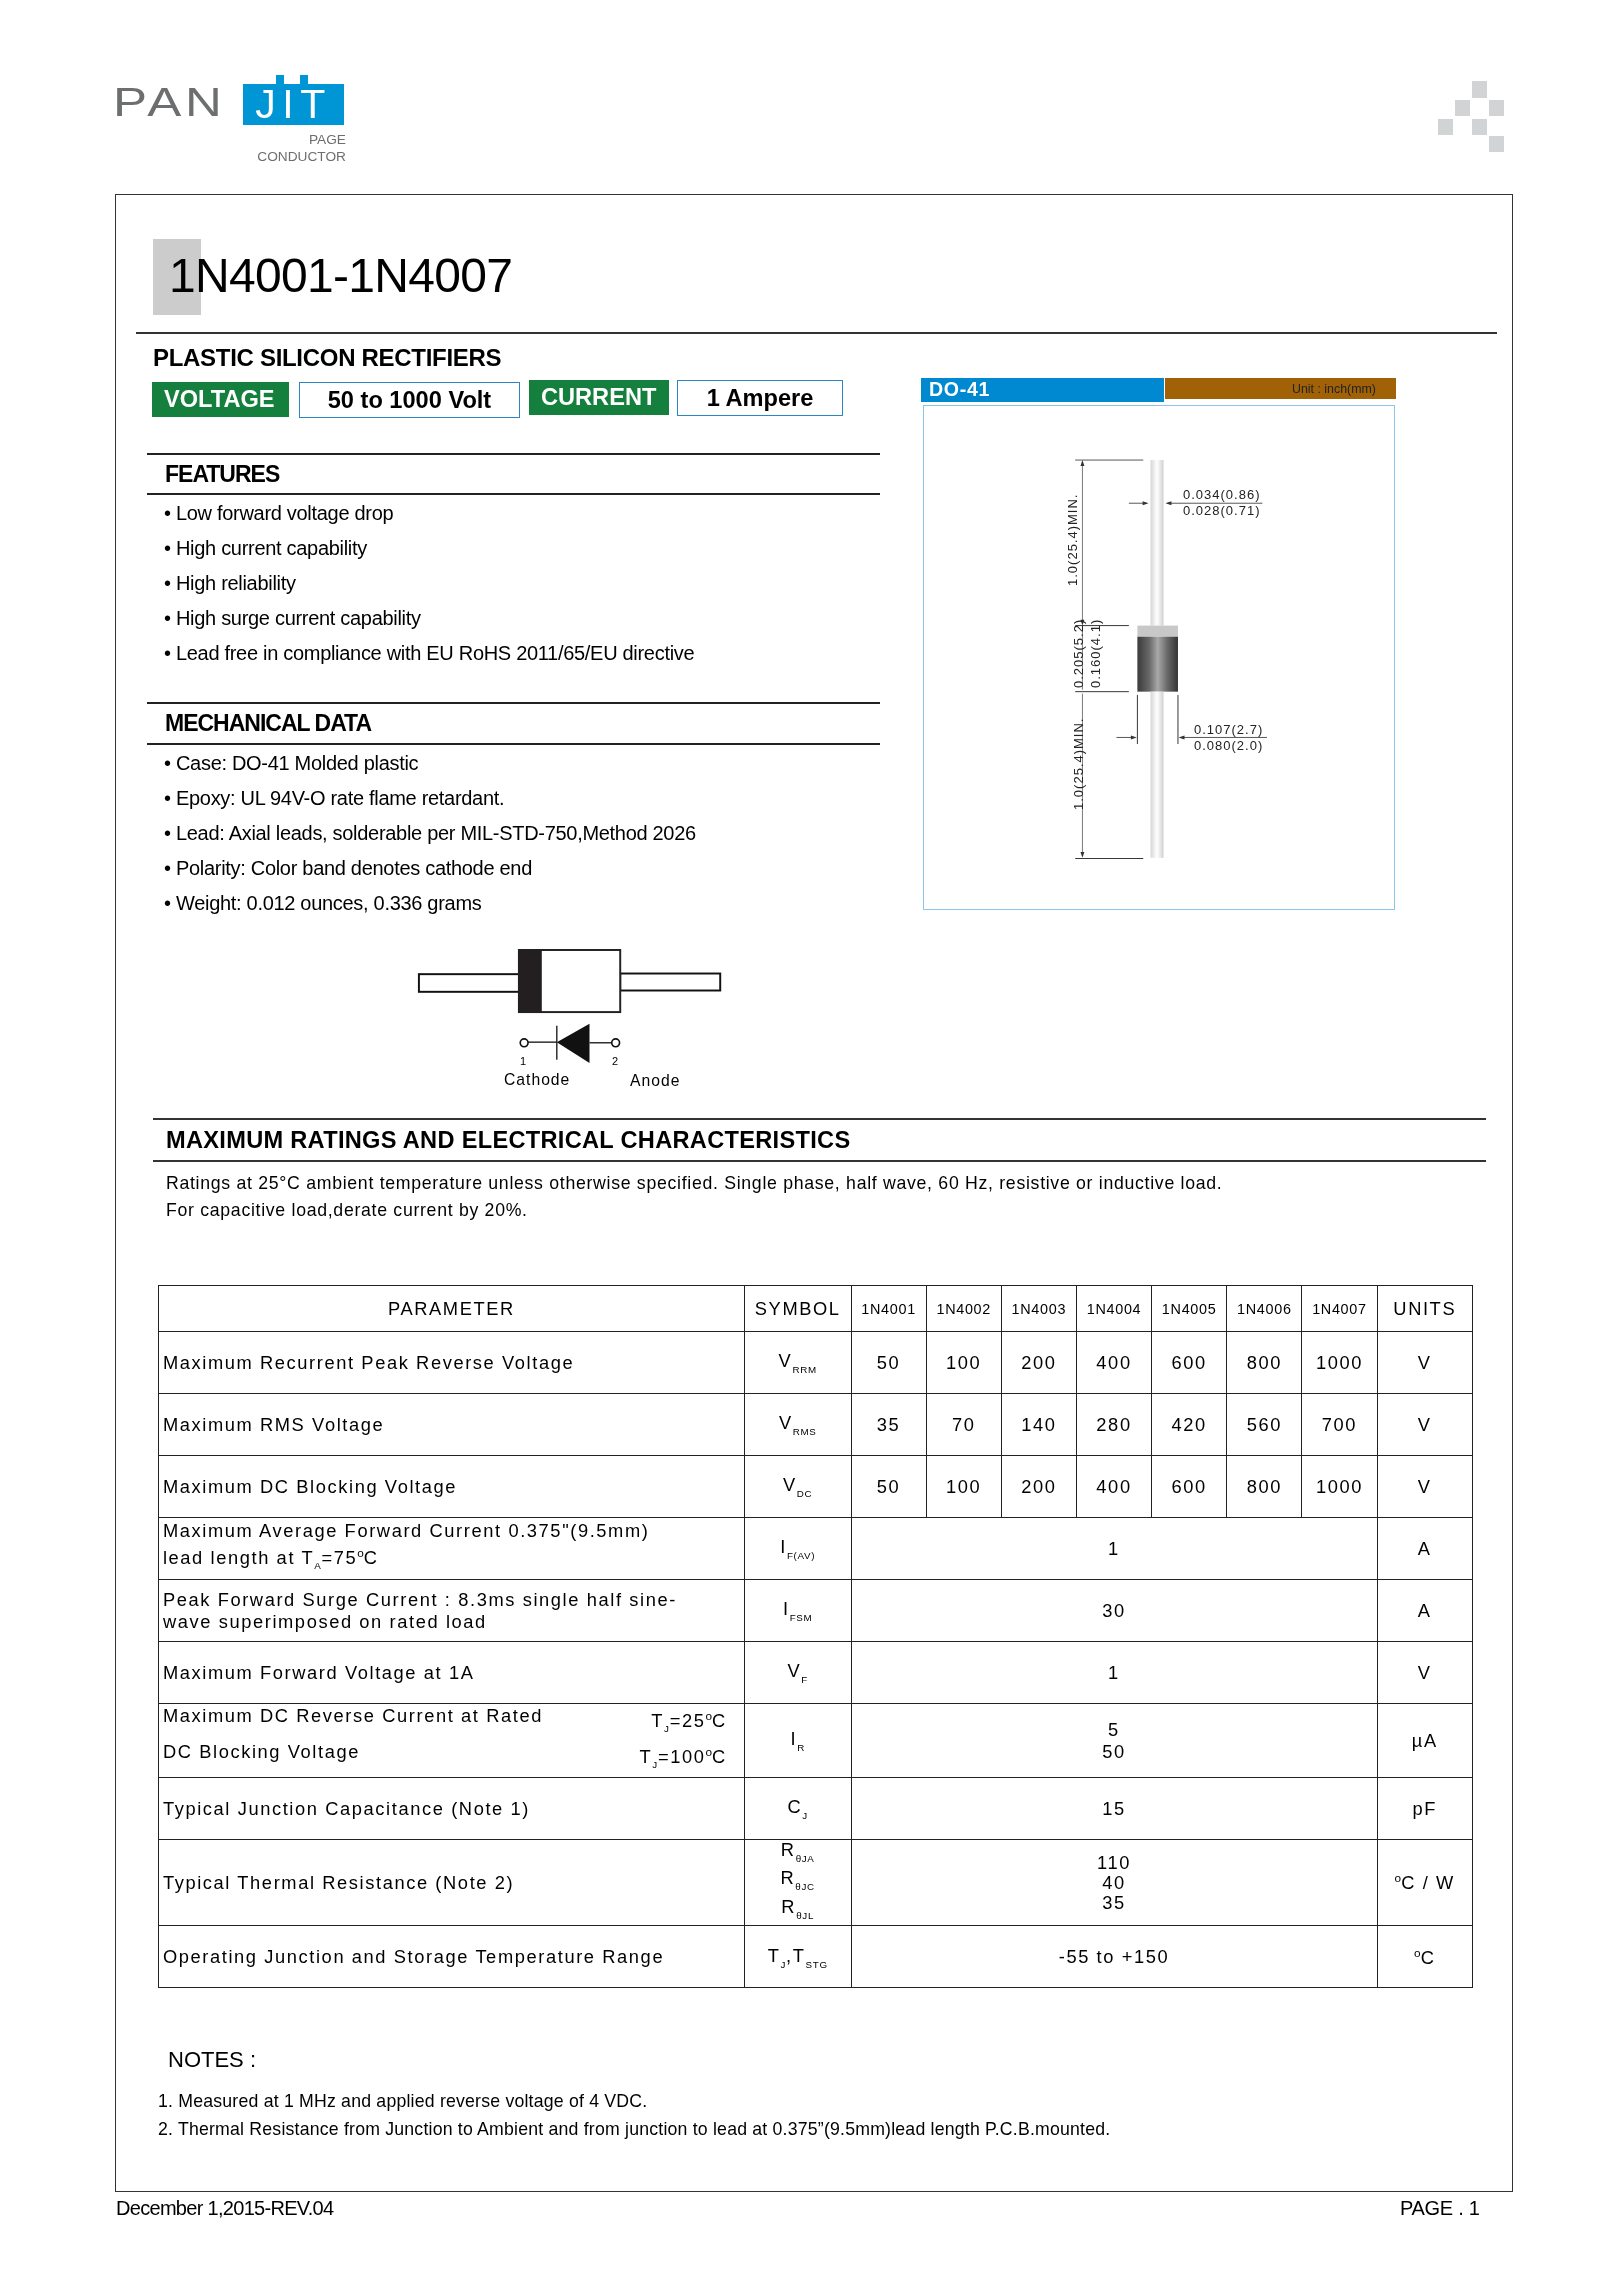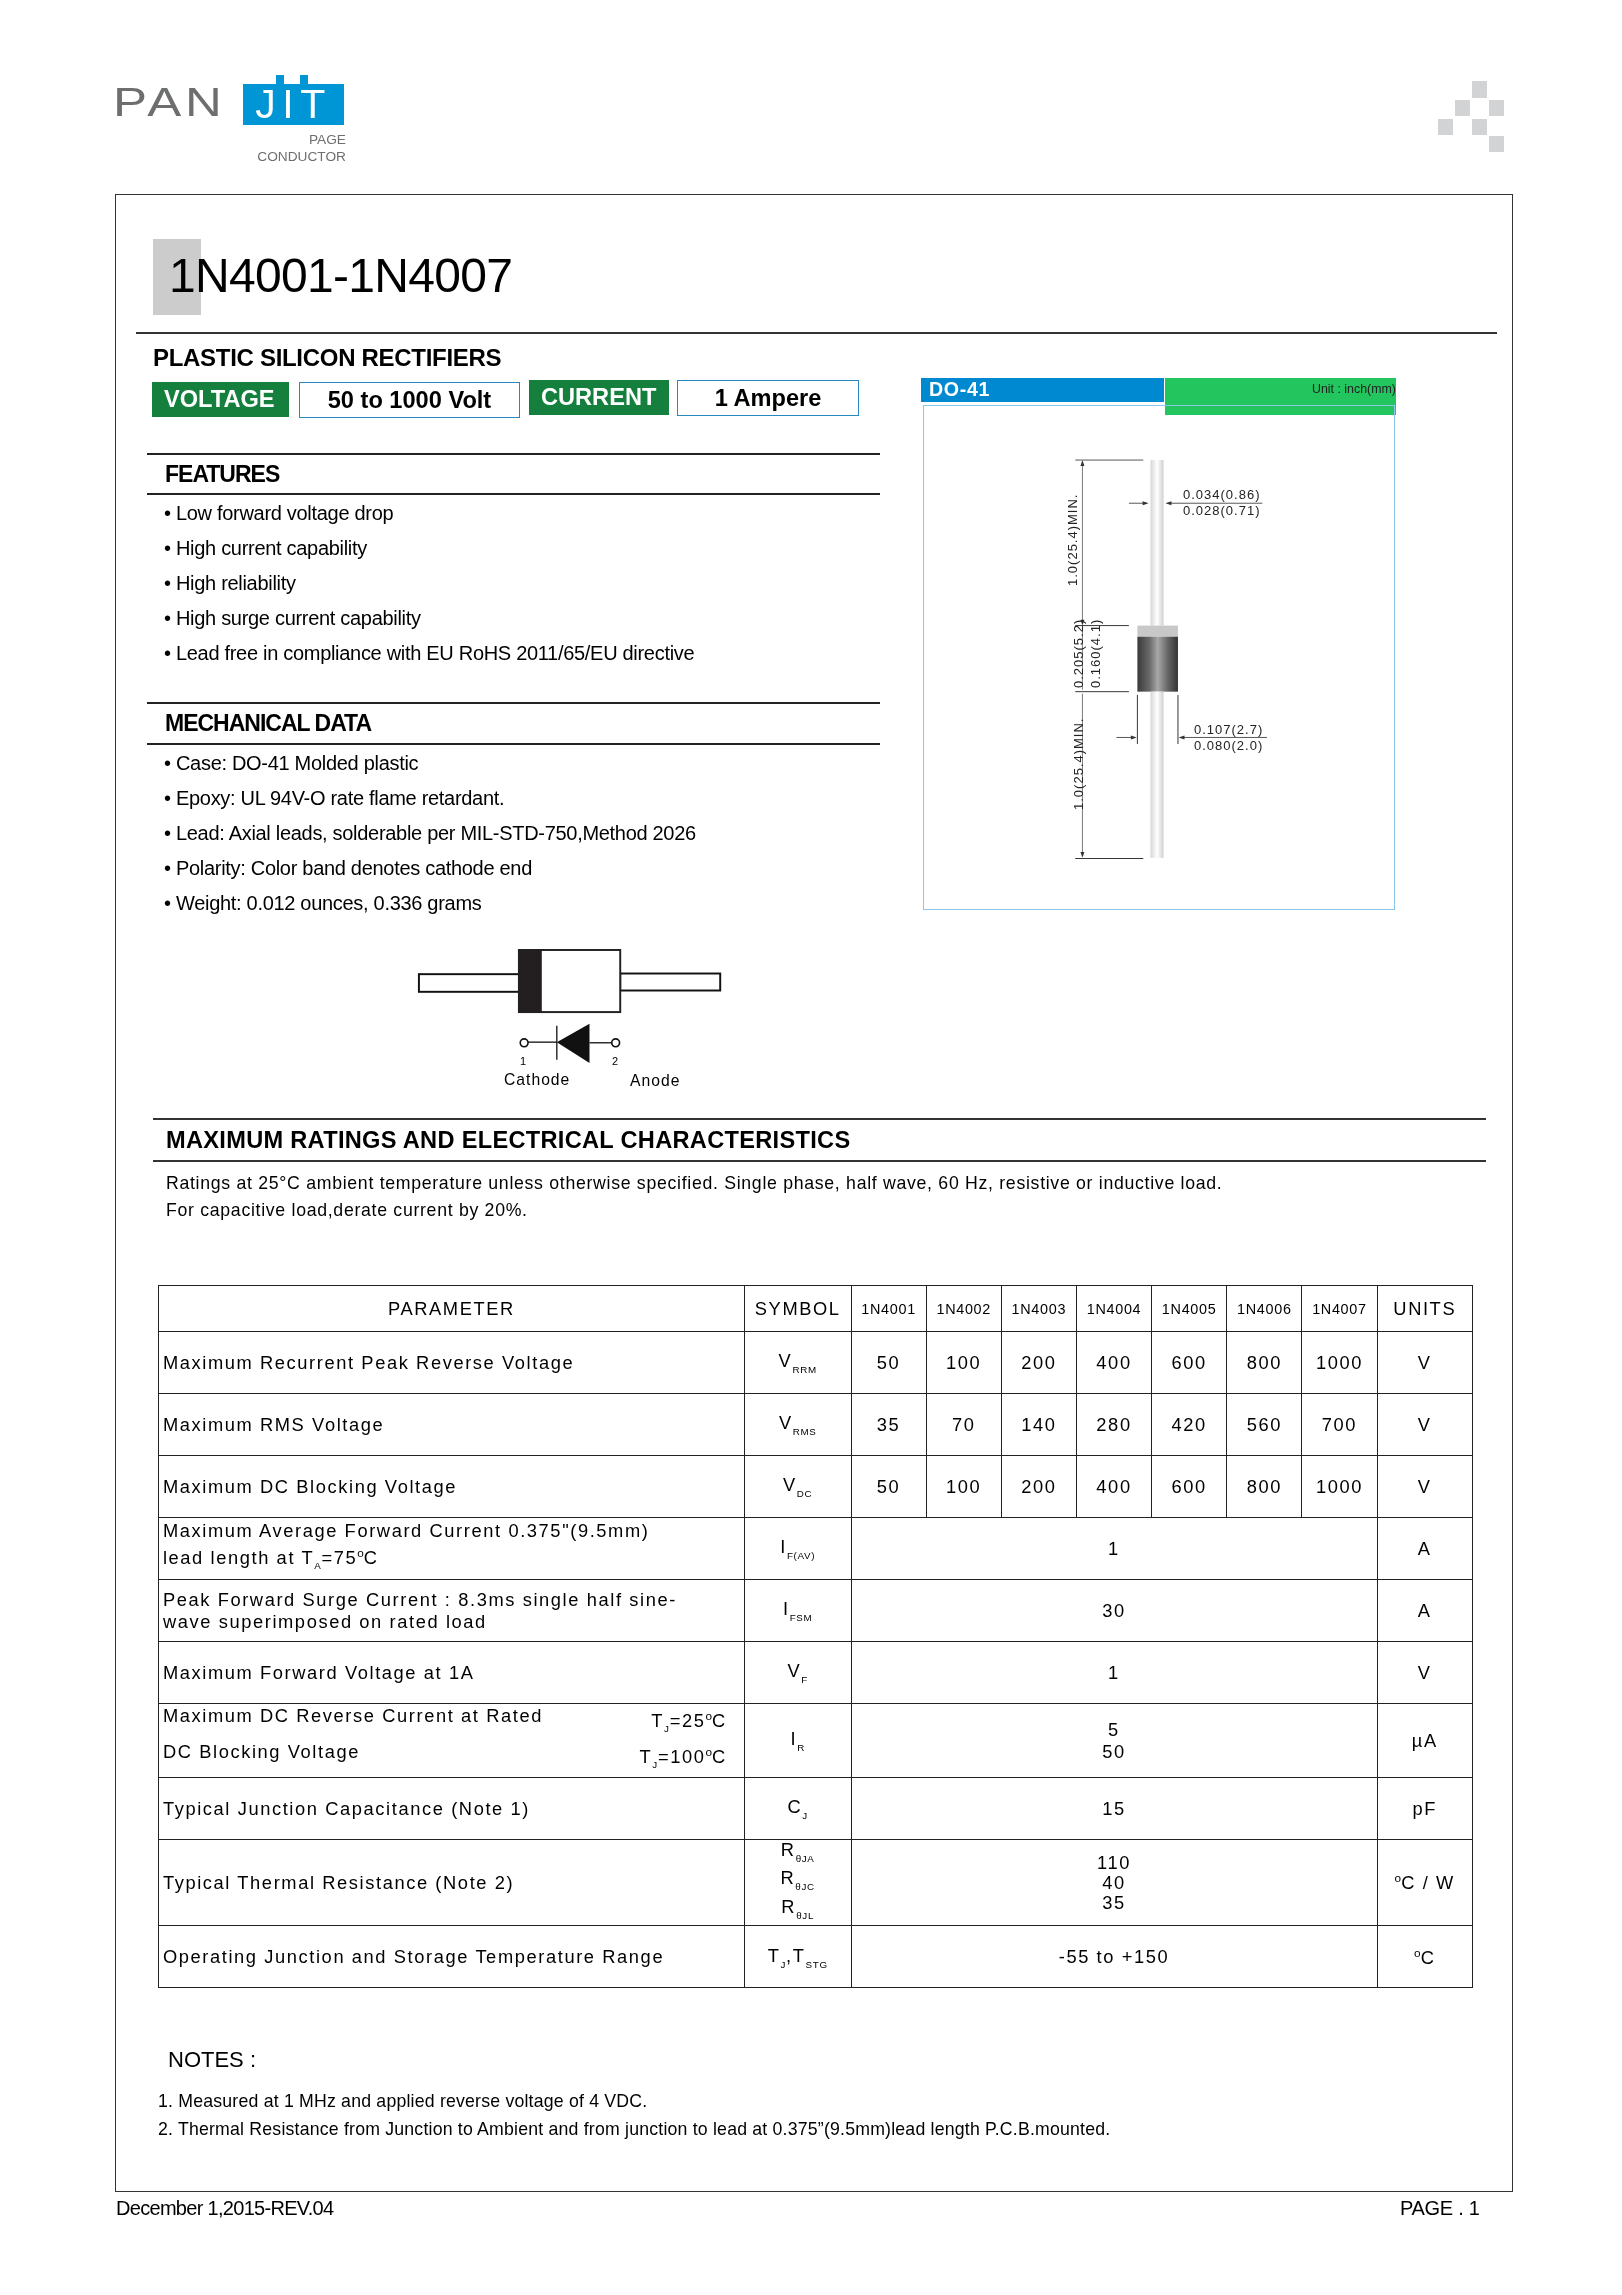--- a/index.html
+++ b/index.html
@@ -29,21 +29,21 @@
   .badge { height: 35px; line-height: 35px; font-size: 23.6px; font-weight: 700; }
   .badge-label { background: #15803d; color: #fff; padding-left: 12px; }
   .badge-value { border: 1.3px solid #2a88c0; background: #fff; text-align: center; color: #000; }
 
   .section-rule { height: 2px; background: #222; }
   .section-title { font-size: 23px; font-weight: 700; letter-spacing: -1px; }
   .bullet { font-size: 20px; line-height: 35px; letter-spacing: -0.3px; }
 
   
   .pkg-head { left: 921px; top: 378px; width: 243px; height: 23.6px; background: #0089d1; color: #fff; font-size: 19.6px; font-weight: 700; line-height: 23.6px; padding-left: 7.9px; letter-spacing: 0.7px; }
-  .pkg-unit { left: 1165px; top: 378px; width: 231px; height: 37px; background: #22c55e; font-size: 12.4px; line-height: 23.6px; text-align: right; padding-right: 0; color: #222; }
+  .pkg-unit { left: 1165px; top: 378px; width: 231px; height: 21px; background: #a16207; font-size: 12.4px; line-height: 23.6px; text-align: right; padding-right: 20px; color: #222; }
   .pkg-box { left: 923px; top: 405px; width: 472px; height: 505px; border: 1.3px solid #8cc7ea; }
 
   .dim { font-size: 13px; color: #222; letter-spacing: 1px; white-space: nowrap; }
   .dim-v { transform: rotate(-90deg); transform-origin: left top; }
 
   
   .mr-rule { left: 153px; height: 2px; background: #333; width: 1333px; }
   .mr-title { left: 166px; top: 1127px; font-size: 23.6px; font-weight: 700; letter-spacing: 0.3px; }
   .mr-note { left: 166px; font-size: 17.7px; letter-spacing: 0.7px; }
 
@@ -90,21 +90,21 @@
 
 <div class="abs title-block"></div>
 <div class="abs title">1N4001-1N4007</div>
 <div class="abs title-rule"></div>
 
 <div class="abs subtitle">PLASTIC SILICON RECTIFIERS</div>
 
 <div class="abs badge badge-label" style="left:152px;top:382px;width:137px;">VOLTAGE</div>
 <div class="abs badge badge-value" style="left:299px;top:382px;width:221px;height:36px;">50 to 1000 Volt</div>
 <div class="abs badge badge-label" style="left:529px;top:380px;width:140px;">CURRENT</div>
-<div class="abs badge badge-value" style="left:677px;top:380px;width:182px;height:36px;">1 Ampere</div>
+<div class="abs badge badge-value" style="left:677px;top:380px;width:166px;height:36px;">1 Ampere</div>
 
 <div class="abs section-rule" style="left:147px;top:453px;width:733px;"></div>
 <div class="abs section-title" style="left:165px;top:461px;">FEATURES</div>
 <div class="abs section-rule" style="left:147px;top:493px;width:733px;"></div>
 <div class="abs" style="left:164px;top:496px;">
   <div class="bullet">• Low forward voltage drop</div>
   <div class="bullet">• High current capability</div>
   <div class="bullet">• High reliability</div>
   <div class="bullet">• High surge current capability</div>
   <div class="bullet">• Lead free in compliance with EU RoHS 2011/65/EU directive</div>

